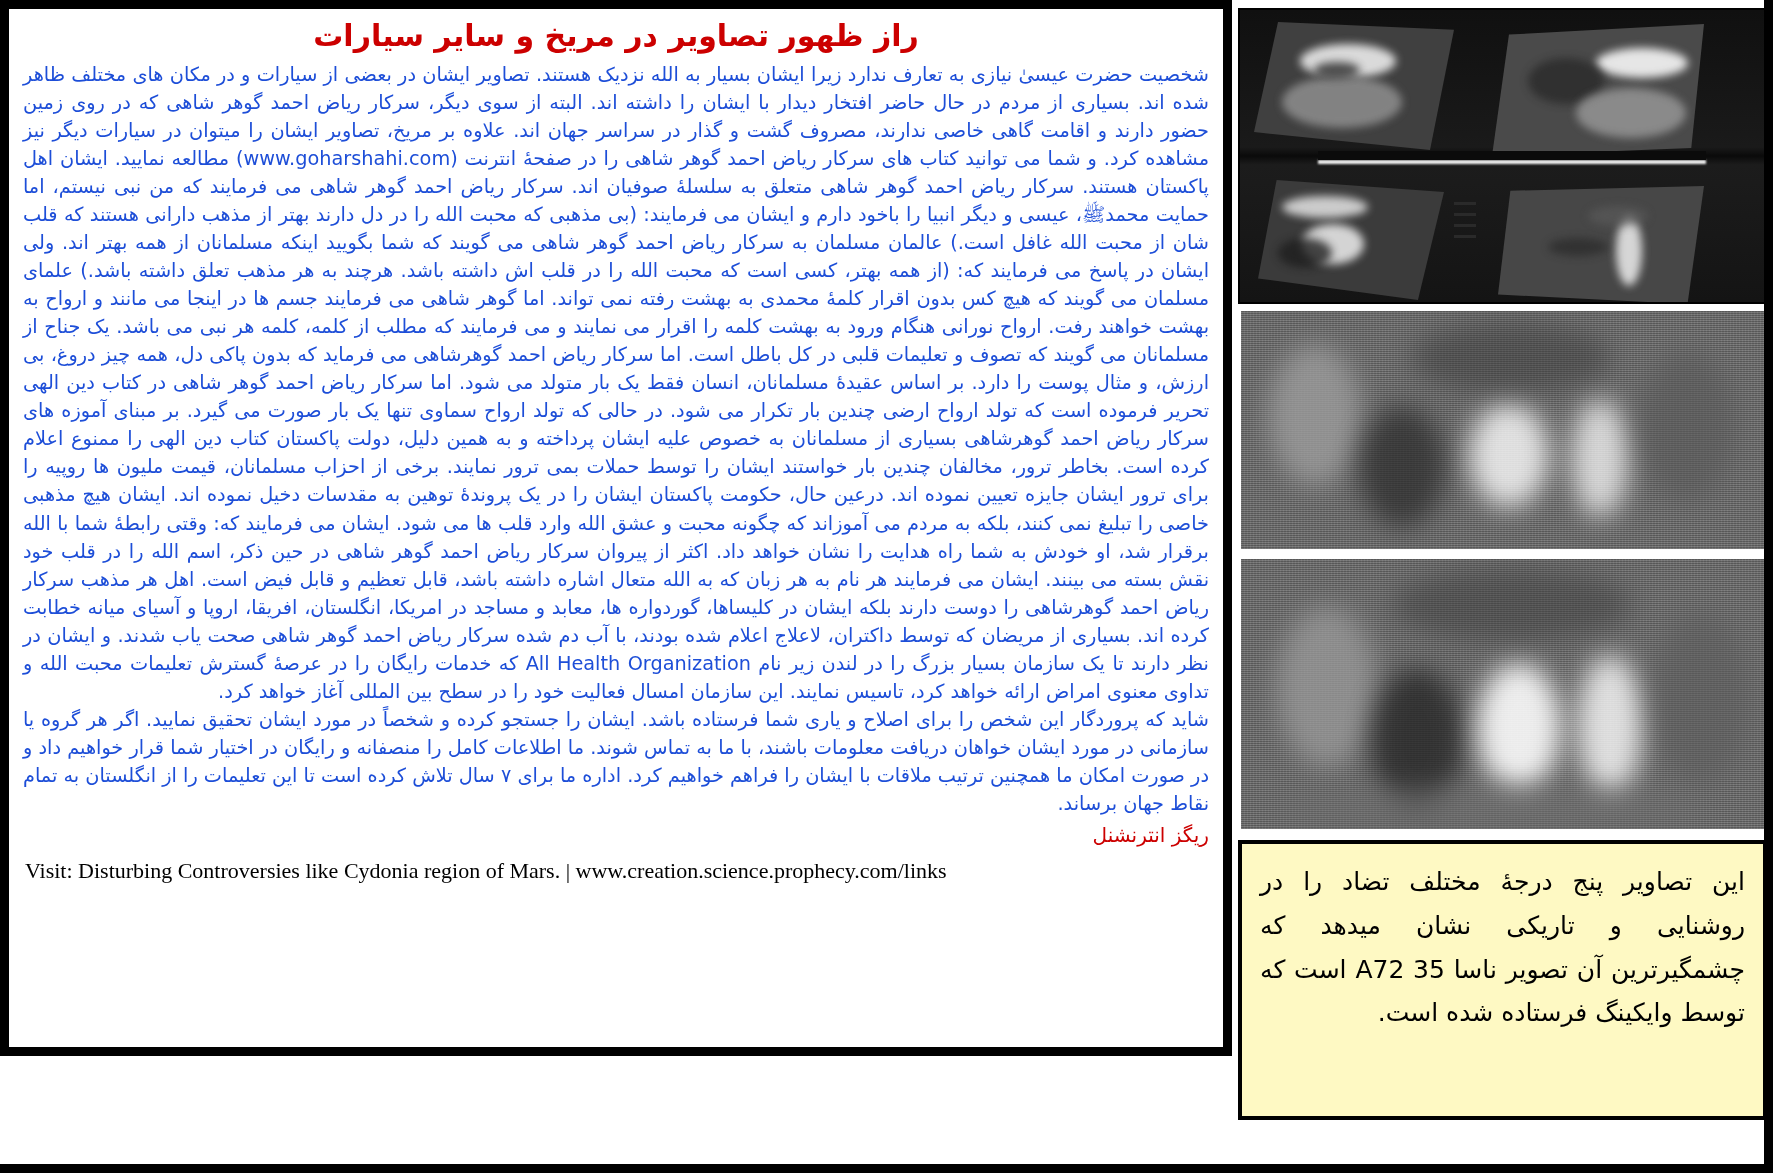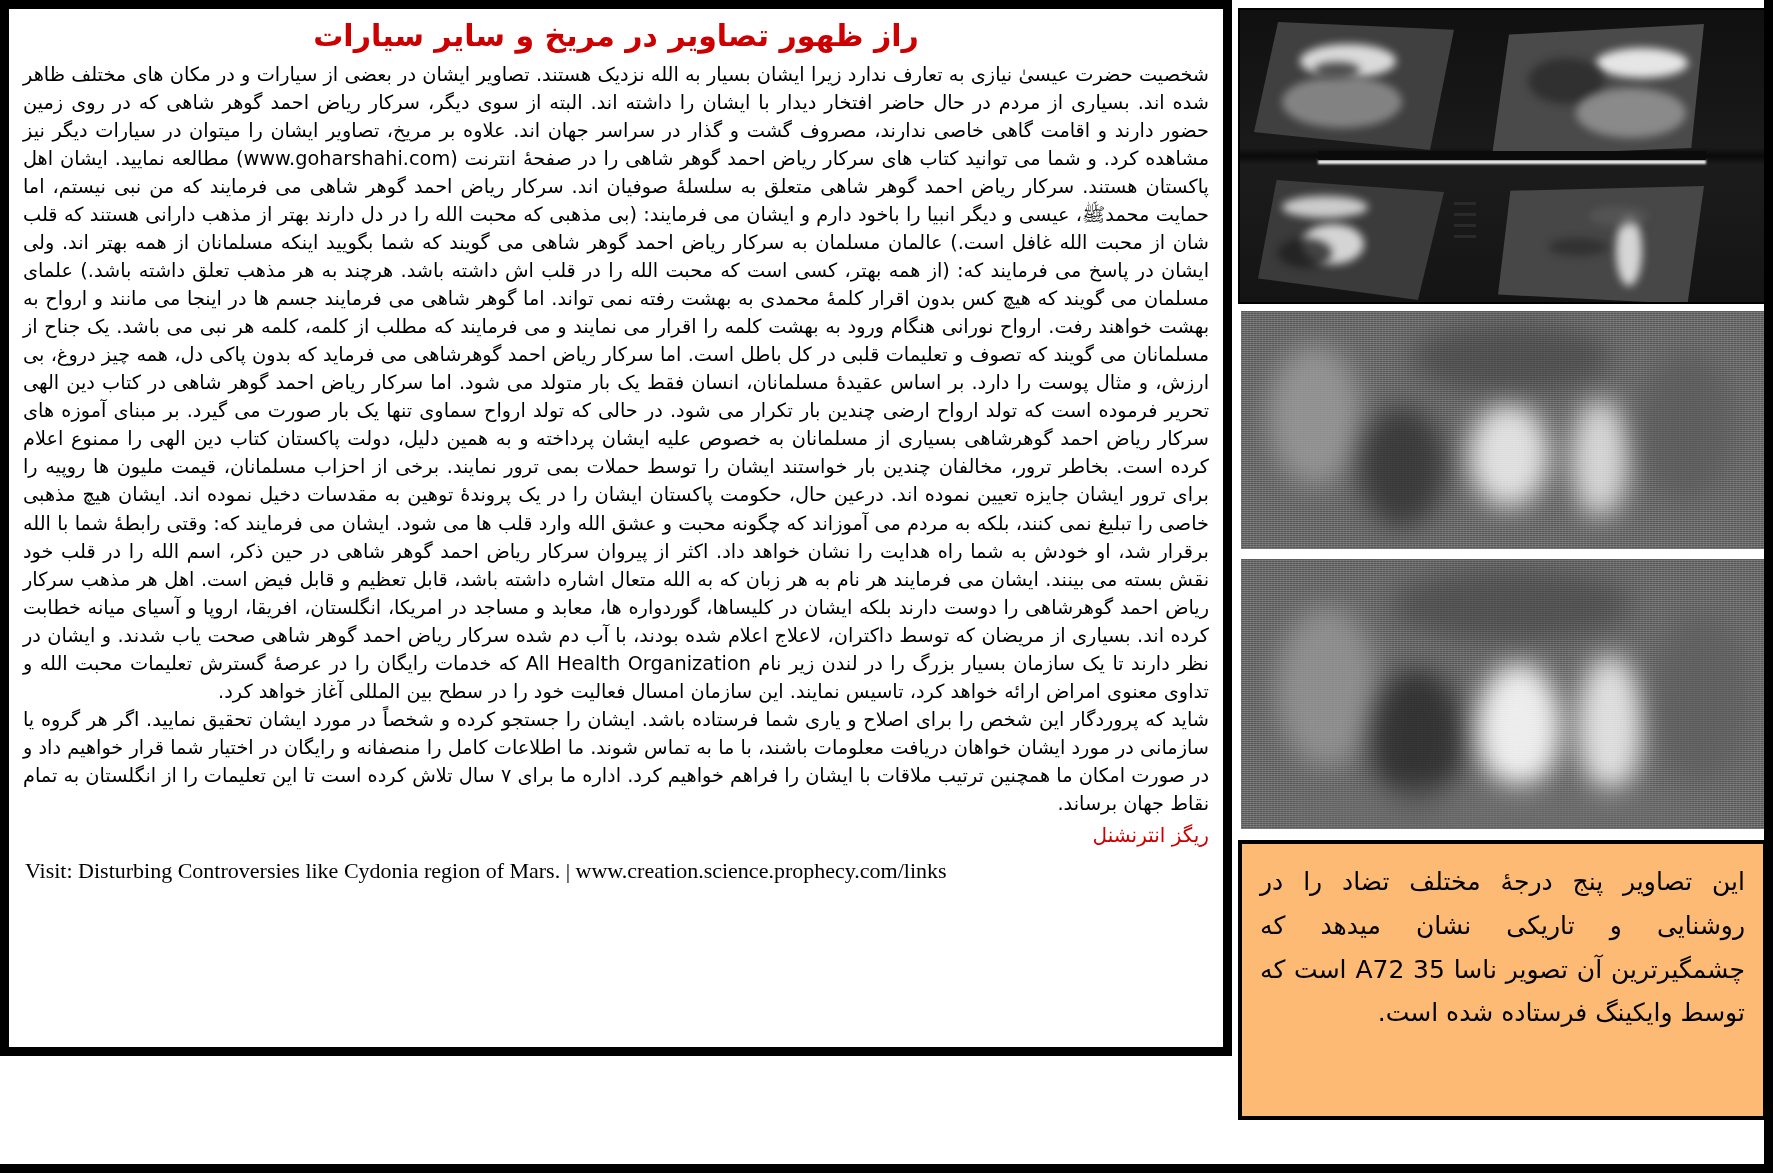--- a/index.html
+++ b/index.html
@@ -50,21 +50,21 @@
     unicode-bidi: isolate;
   }
 
   .body-text {
     direction: rtl;
     text-align: justify;
     text-align-last: right;
     font-family: "DejaVu Sans", "Liberation Sans", sans-serif;
     font-size: 19.3px;
     line-height: 1.455;
-    color: #000000;
+    color: #1d4ed8;
     margin: 0;
     padding: 0 4px;
     unicode-bidi: plaintext;
   }
 
   .body-text.red {
     color: #cc0000;
     text-align: justify;
     text-align-last: right;
   }
@@ -186,21 +186,21 @@
 
   
   .caption-box {
     position: absolute;
     left: 6px;
     top: 840px;
     width: 529px;
     height: 280px;
     box-sizing: border-box;
     border: 4px solid #000000;
-    background: #fdba74;
+    background: #fef9c3;
     padding: 16px 18px 10px 18px;
     direction: rtl;
   }
   .caption-text {
     font-family: "DejaVu Sans", "Liberation Sans", sans-serif;
     font-size: 25px;
     line-height: 1.75;
     color: #000000;
     text-align: justify;
     text-align-last: right;

